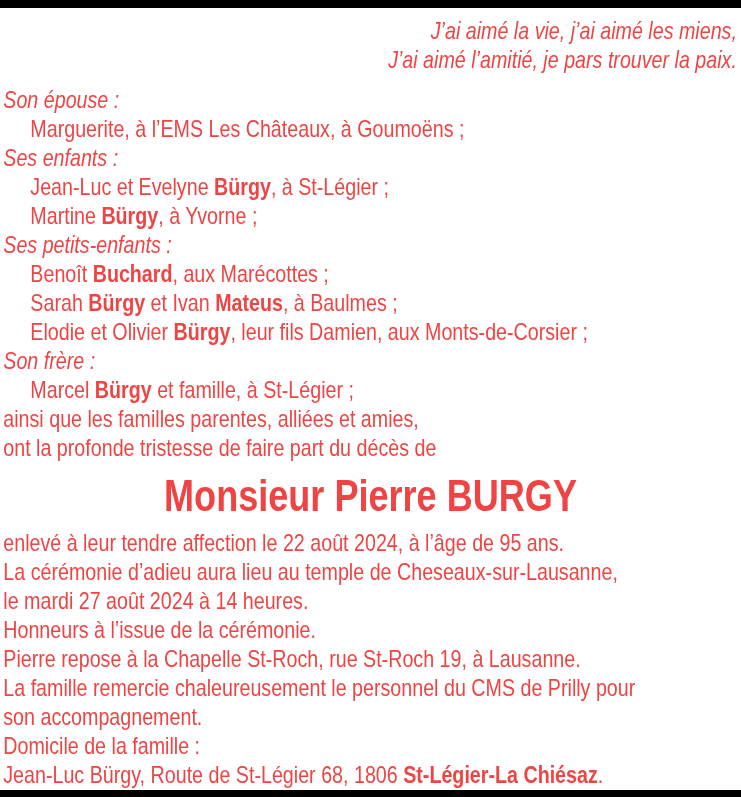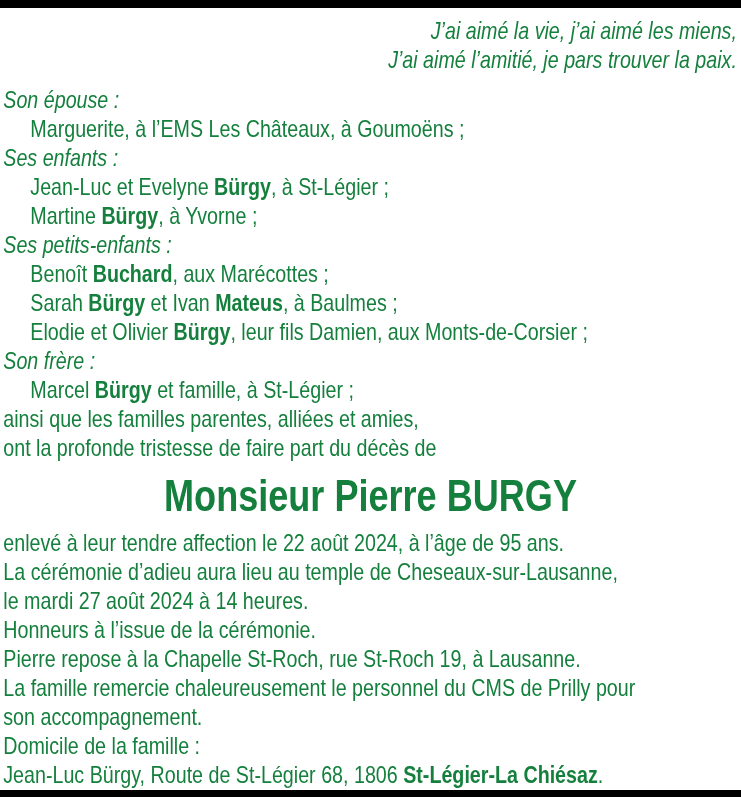--- a/index.html
+++ b/index.html
@@ -7,21 +7,21 @@
     padding: 0;
     background: #ffffff;
   }
   .page {
     position: relative;
     width: 741px;
     height: 797px;
     background: #ffffff;
     overflow: hidden;
     font-family: "Liberation Sans", sans-serif;
-    color: #15803d;
+    color: #ef4444;
   }
   .rule {
     position: absolute;
     left: 0;
     width: 100%;
     background: #000000;
   }
   .rule-top { top: 0; height: 8px; }
   .rule-bottom { bottom: 0; height: 7px; }
   

